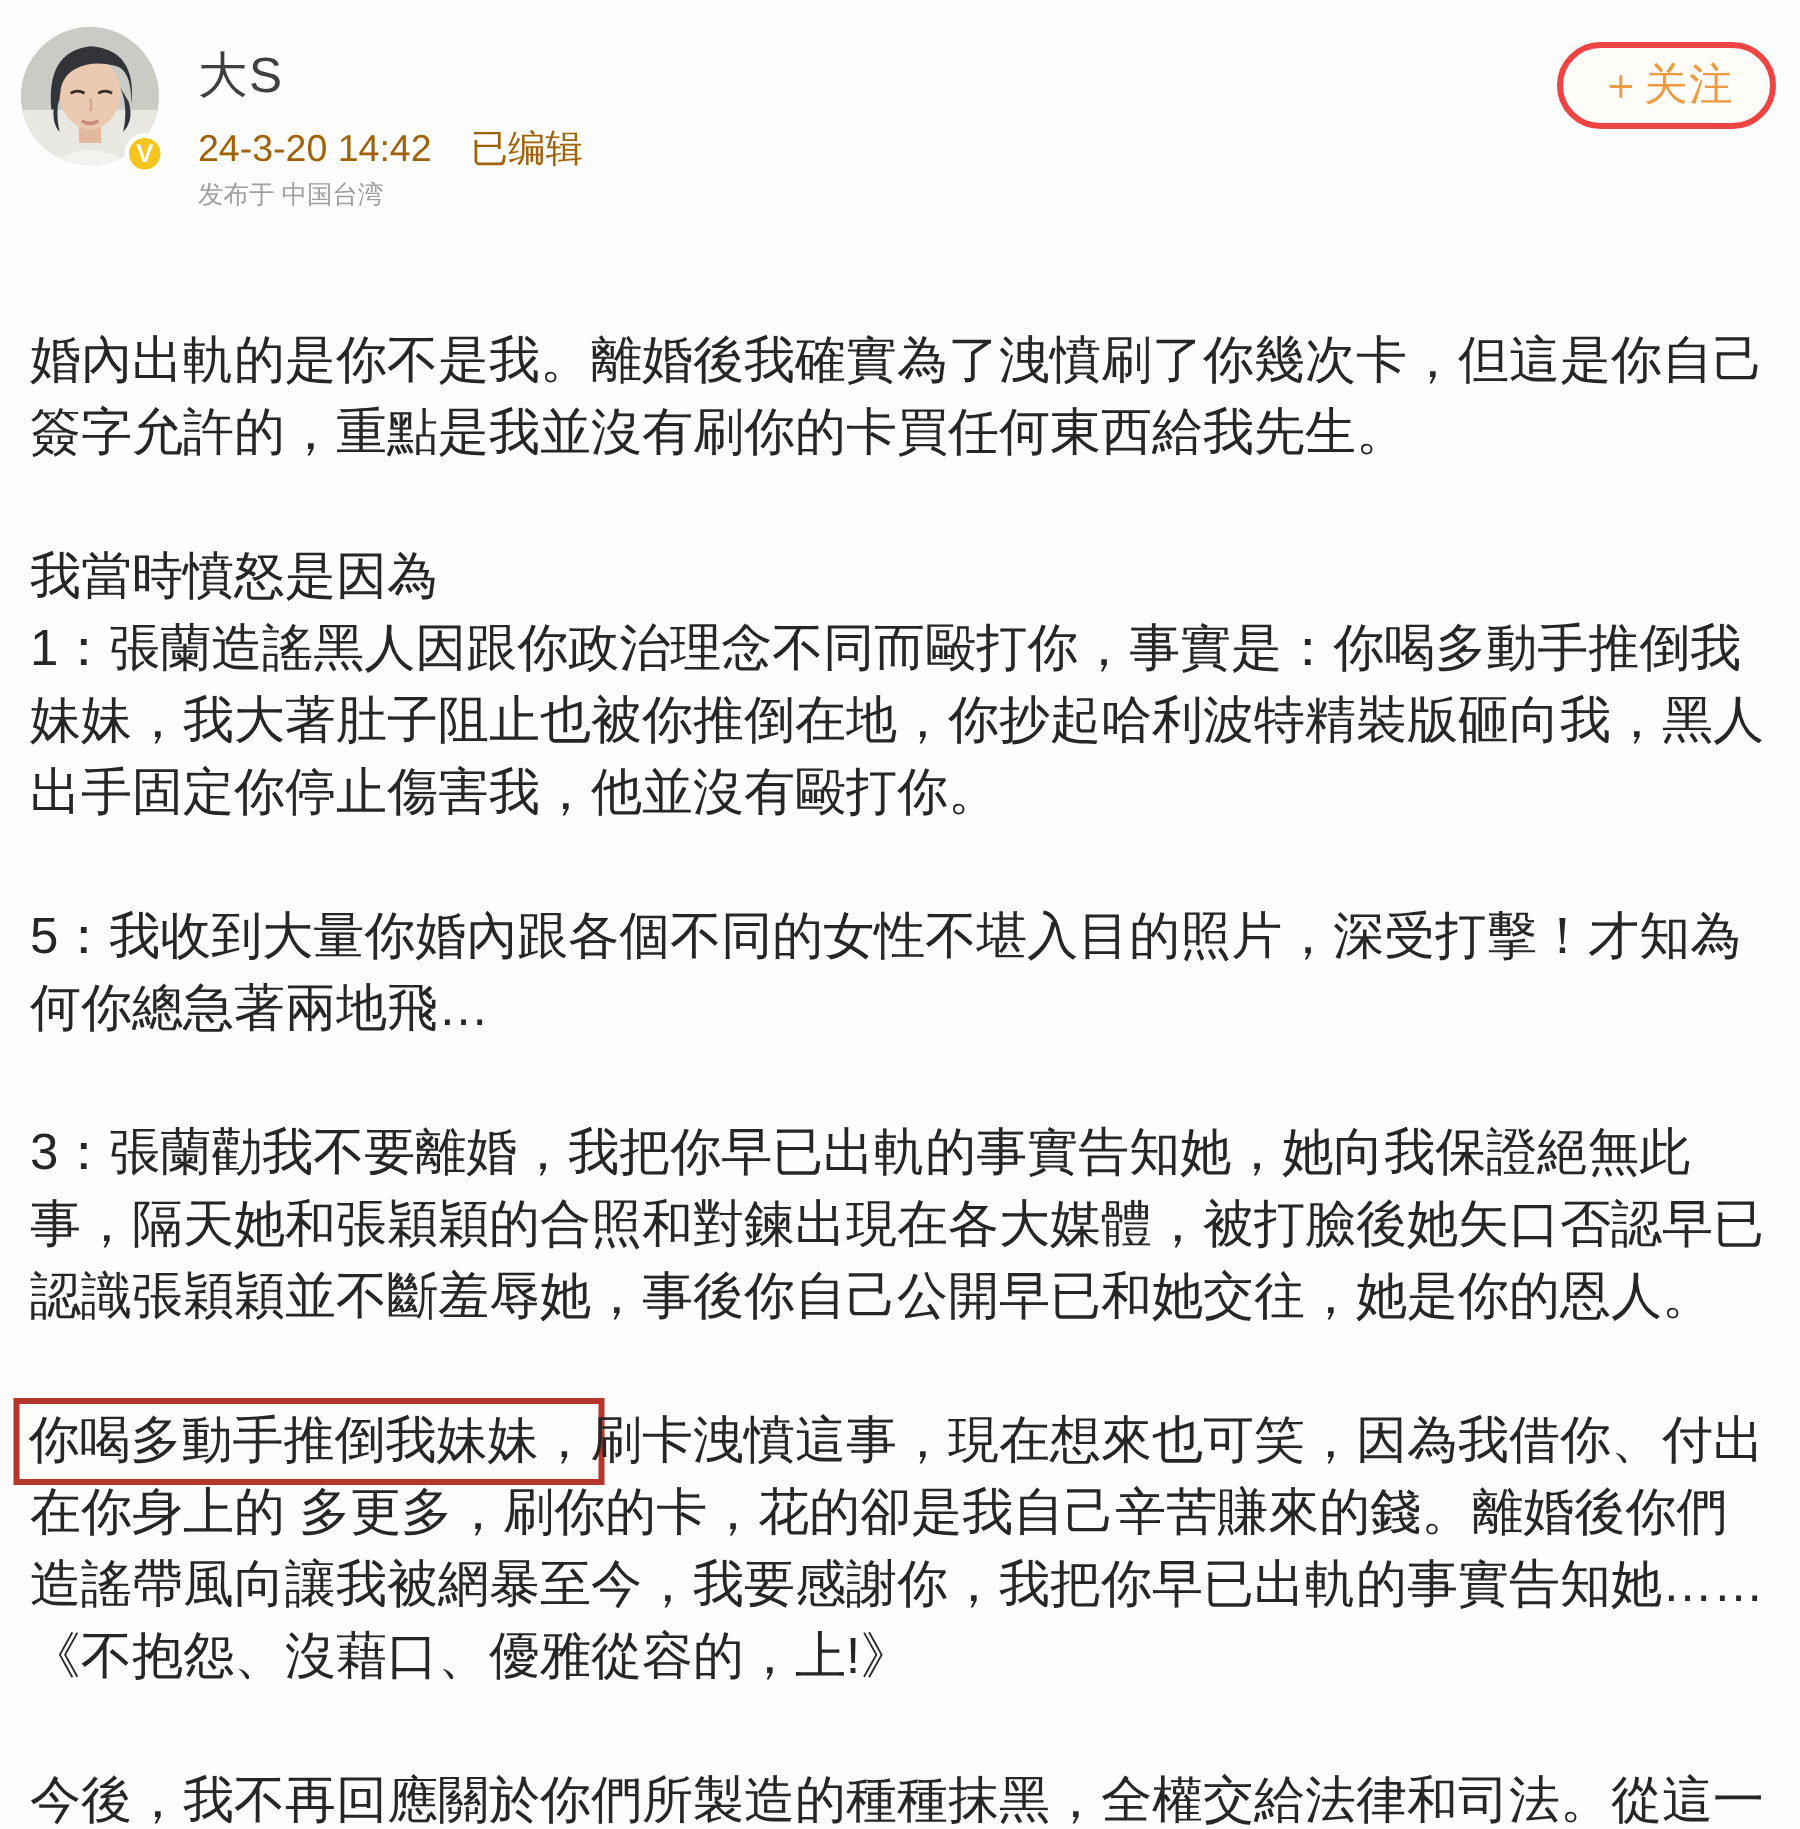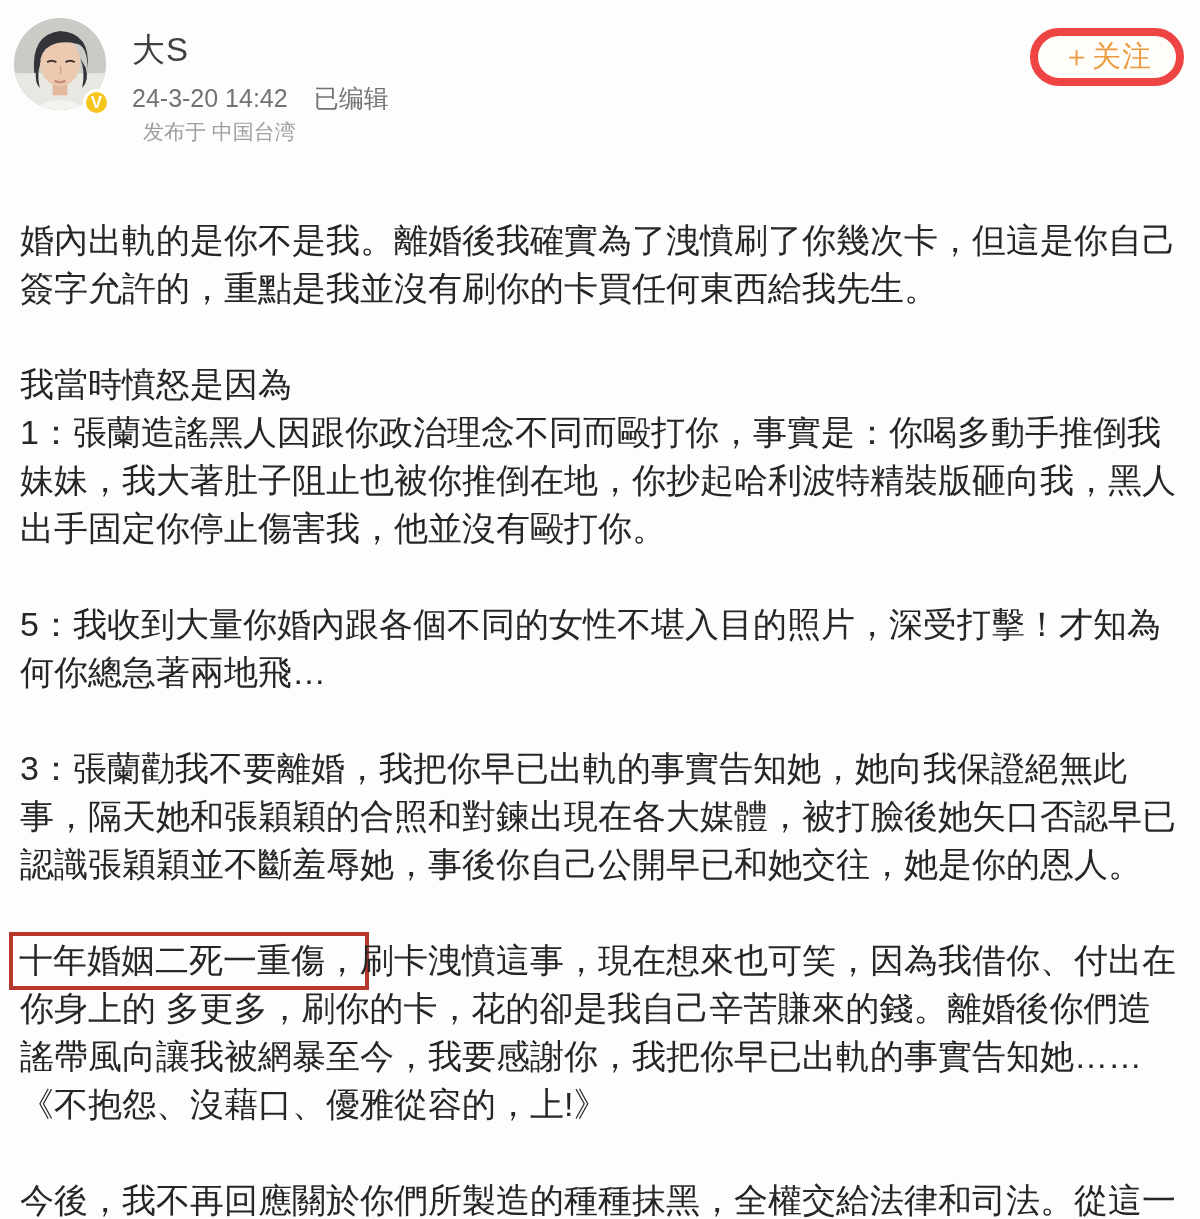--- a/index.html
+++ b/index.html
@@ -28,32 +28,32 @@
     display: flex; align-items: center; justify-content: center;
     line-height: 1;
   }
   .author-name {
     position: absolute; left: 132px; top: 28px;
     font-size: 33px; color: #404040; font-weight: 500;
     letter-spacing: 1px; cursor: pointer;
   }
   .meta-line {
     position: absolute; left: 132px; top: 82px;
-    font-size: 25px; color: #737373;
+    font-size: 25px; color: #a16207;
   }
   .meta-line .edited { margin-left: 26px; }
   .location-line {
     position: absolute; left: 132px; top: 118px;
-    font-size: 21px; color: #9e9e9e; margin-left: 11px;
+    font-size: 17px; color: #9e9e9e;
   }
   .follow-btn {
     position: absolute; right: 16px; top: 28px;
     min-width: 108px; height: 58px; padding: 0 24px;
     background: #fffdf9;
-    border: 8px solid #ef4444; border-radius: 29px;
+    border: 4px solid #ef4444; border-radius: 29px;
     color: #ed9b40; font-size: 29px;
     display: flex; align-items: center; justify-content: center;
     cursor: pointer; letter-spacing: 1px;
     font-family: inherit;
   }
   
   .post-body { padding: 16px 18px 0 20px; }
   .para {
     font-size: 34px; line-height: 48px; color: #262626;
     white-space: pre-wrap; word-break: break-word;
@@ -115,15 +115,15 @@
 
   <button class="follow-btn">＋关注</button>
 </div>
 
 <div class="post-body">
     <p class="para"><span>婚內出軌的是你不是我。離婚後我確實為了洩憤刷了你幾次卡，但這是你自己簽字允許的，重點是我並沒有刷你的卡買任何東西給我先生。</span></p>
     <p class="para"><span>我當時憤怒是因為
 1：張蘭造謠黑人因跟你政治理念不同而毆打你，事實是：你喝多動手推倒我妹妹，我大著肚子阻止也被你推倒在地，你抄起哈利波特精裝版砸向我，黑人出手固定你停止傷害我，他並沒有毆打你。</span></p>
     <p class="para"><span>5：我收到大量你婚內跟各個不同的女性不堪入目的照片，深受打擊！才知為何你總急著兩地飛…</span></p>
     <p class="para"><span>3：張蘭勸我不要離婚，我把你早已出軌的事實告知她，她向我保證絕無此事，隔天她和張穎穎的合照和對鍊出現在各大媒體，被打臉後她矢口否認早已認識張穎穎並不斷羞辱她，事後你自己公開早已和她交往，她是你的恩人。</span></p>
-    <p class="para"><span class="redbox">十年婚姻二死一重傷，</span><span>刷卡洩憤這事，現在想來也可笑，因為我借你、付出在你身上的 多更多，刷你的卡，花的卻是我自己辛苦賺來的錢。離婚後你們造謠帶風向讓我被網暴至今，我要感謝你，我把你早已出軌的事實告知她……《不抱怨、沒藉口、優雅從容的，上!》</span></p>
+    <p class="para"><span class="redbox">你喝多動手推倒我妹妹，</span><span>刷卡洩憤這事，現在想來也可笑，因為我借你、付出在你身上的 多更多，刷你的卡，花的卻是我自己辛苦賺來的錢。離婚後你們造謠帶風向讓我被網暴至今，我要感謝你，我把你早已出軌的事實告知她……《不抱怨、沒藉口、優雅從容的，上!》</span></p>
     <p class="para"><span>今後，我不再回應關於你們所製造的種種抹黑，全權交給法律和司法。從這一秒起，你是鏡花水月，而我，只走花路。</span></p>
   </div>
 
 </body></html>

